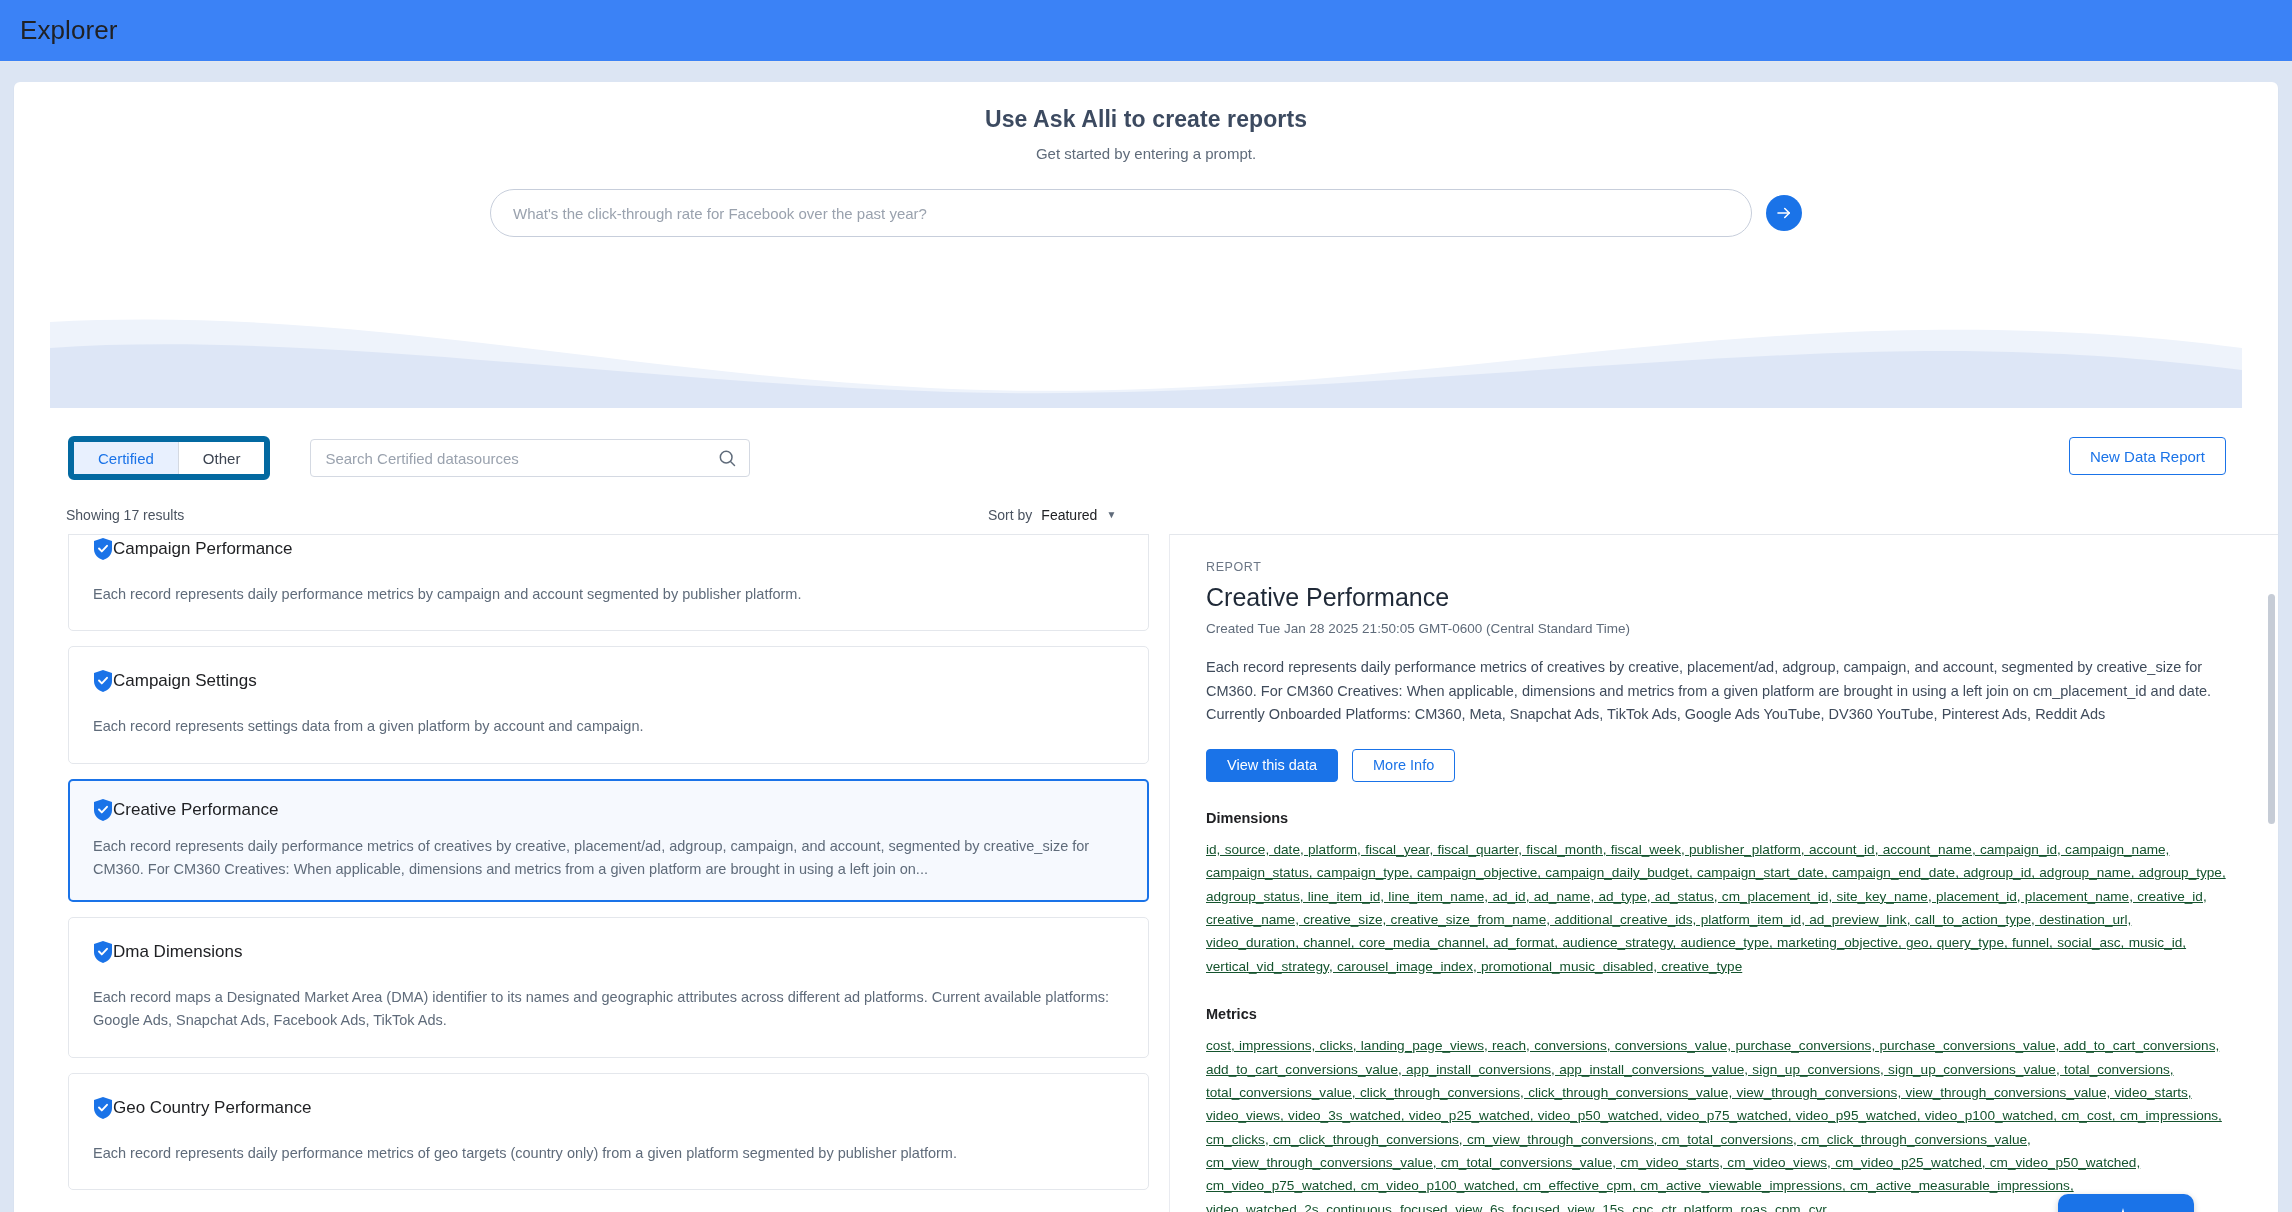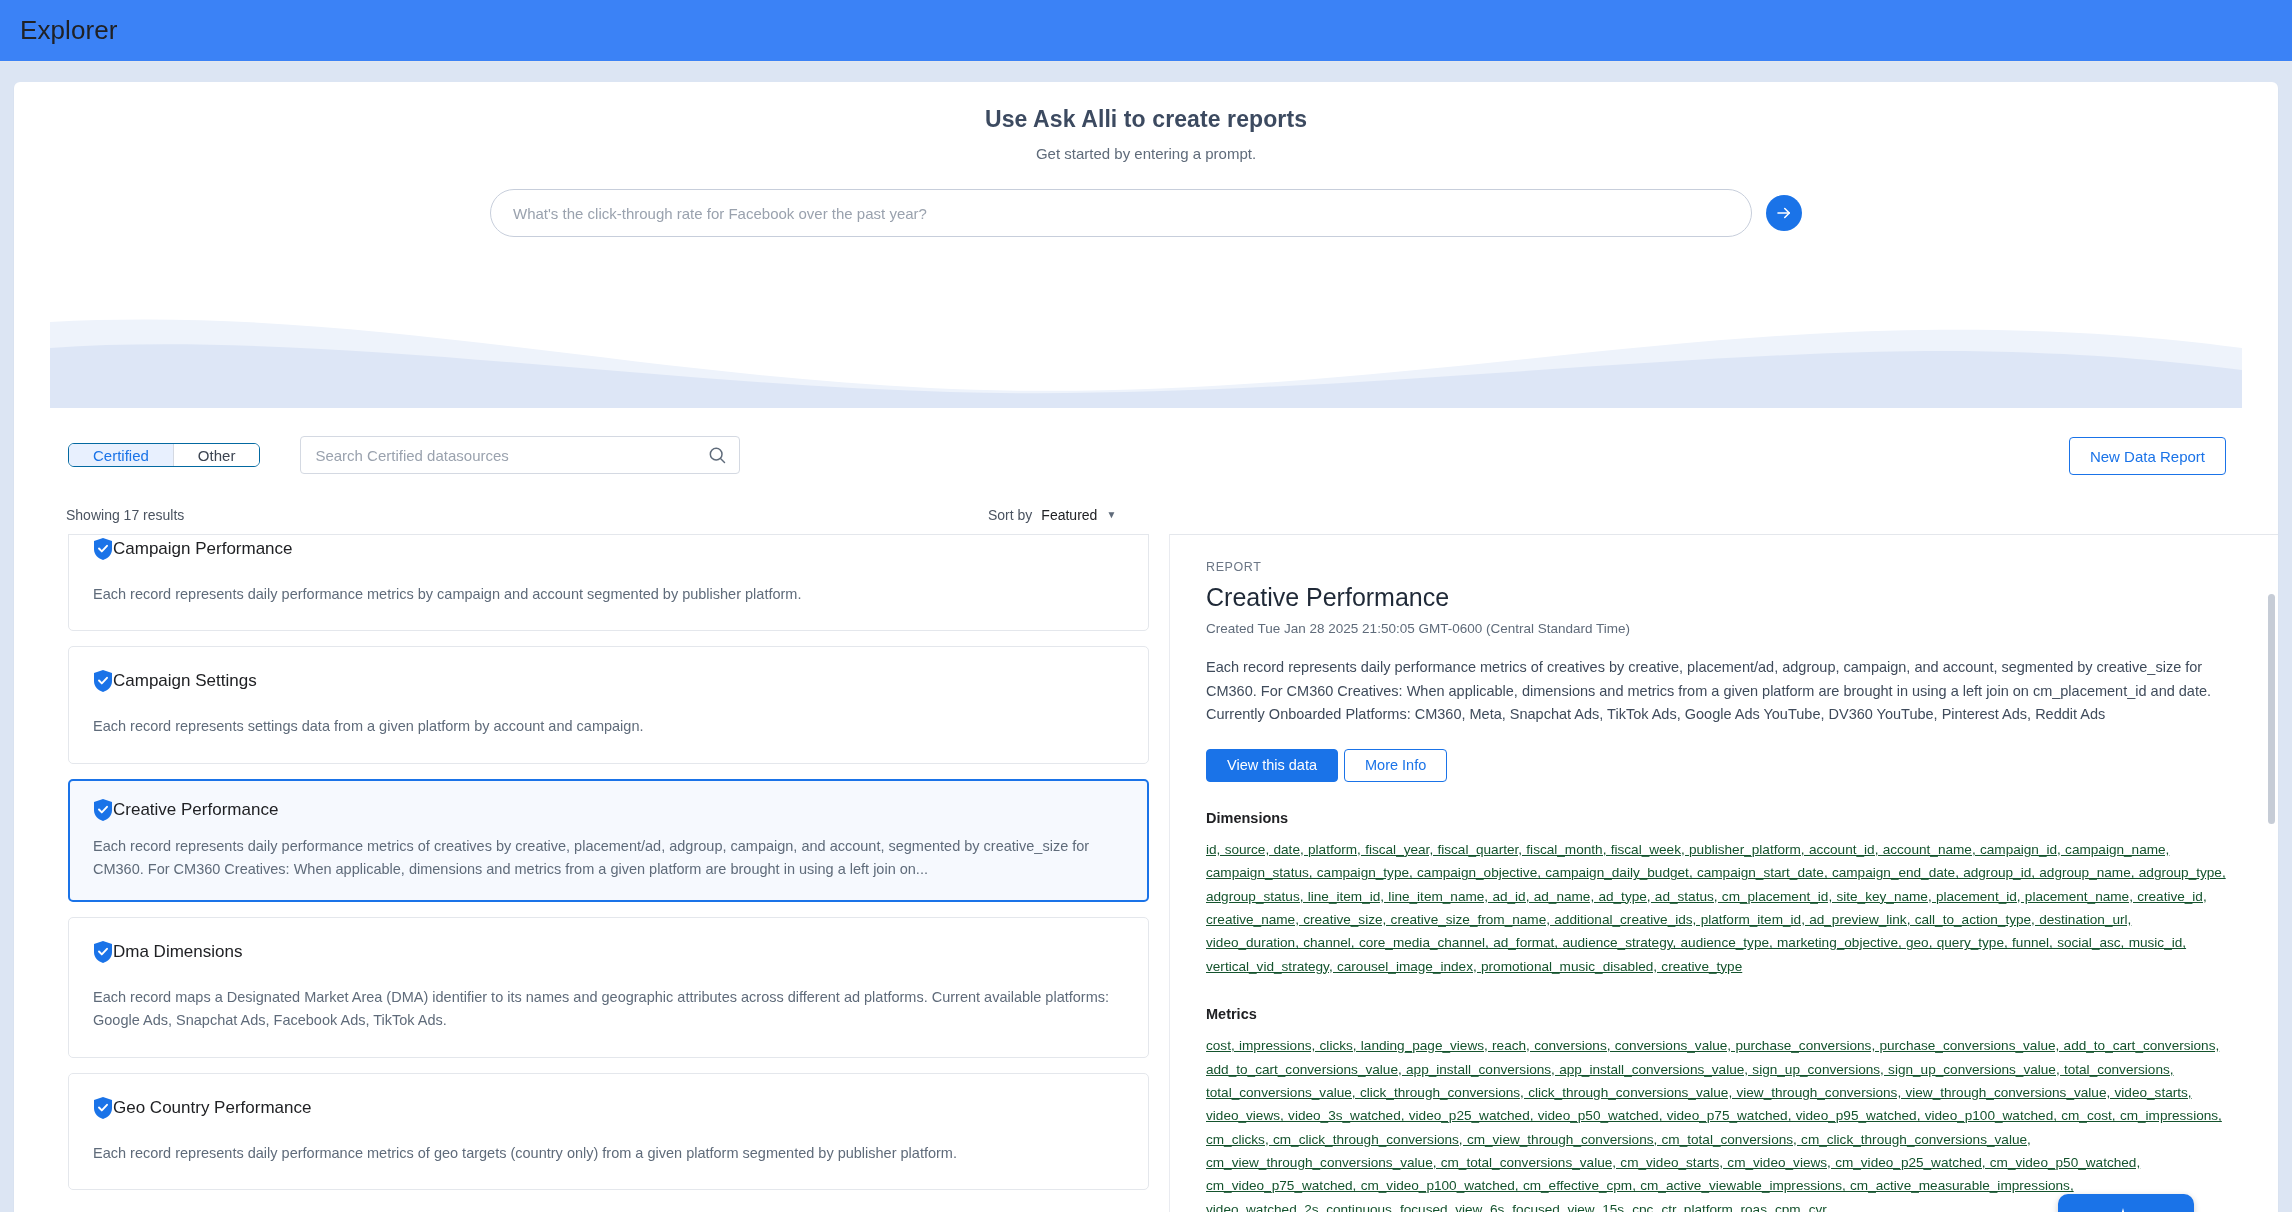--- a/index.html
+++ b/index.html
@@ -69,22 +69,22 @@
     pointer-events:none;
   }
   .waves svg{ display:block; }
 
   
   .filters{
     position:absolute; top:354px; left:54px;
     display:flex; align-items:center; gap:40px;
   }
   .segmented{
-    display:flex; border:1px solid #0369a1; border-radius:6px; overflow:hidden;
-    height:24px;
+    display:flex; border:6px solid #0369a1; border-radius:6px; overflow:hidden;
+    height:44px;
   }
   .seg{
     padding:0 24px; height:100%;
     display:flex;align-items:center;justify-content:center;
     font-size:15px; cursor:pointer; background:#fff; color:#3c4451;
     border:none; font-family:"Liberation Sans", sans-serif;
   }
   .seg.active{ background:#e8f0fe; color:#1a73e8; }
   .seg + .seg{ border-left:1px solid #d4d9e2; }
 
@@ -175,21 +175,21 @@
   .kicker{
     font-size:12.5px; letter-spacing:.6px; color:#6b7685;
     text-transform:uppercase;
   }
   .detail-title{ font-size:25px; color:#1f2937; margin-top:9px; font-weight:400; }
   .detail-created{ font-size:13.5px; color:#5f6b7a; margin-top:9px; }
   .detail-desc{
     margin-top:20px; font-size:14.5px; line-height:1.63; color:#3f4b5b;
     max-width:1015px;
   }
-  .btn-row{ display:flex; gap:6px; margin-top:22px; }
+  .btn-row{ display:flex; gap:14px; margin-top:22px; }
   .btn-primary{
     background:#1a73e8; color:#fff; border:1px solid #1a73e8;
     border-radius:4px; padding:0 20px; height:33px;
     font-size:14.5px; cursor:pointer;
     font-family:"Liberation Sans", sans-serif;
   }
   .btn-outline{
     background:#fff; color:#1a73e8; border:1px solid #1a73e8;
     border-radius:4px; padding:0 20px; height:33px;
     font-size:14.5px; cursor:pointer;

